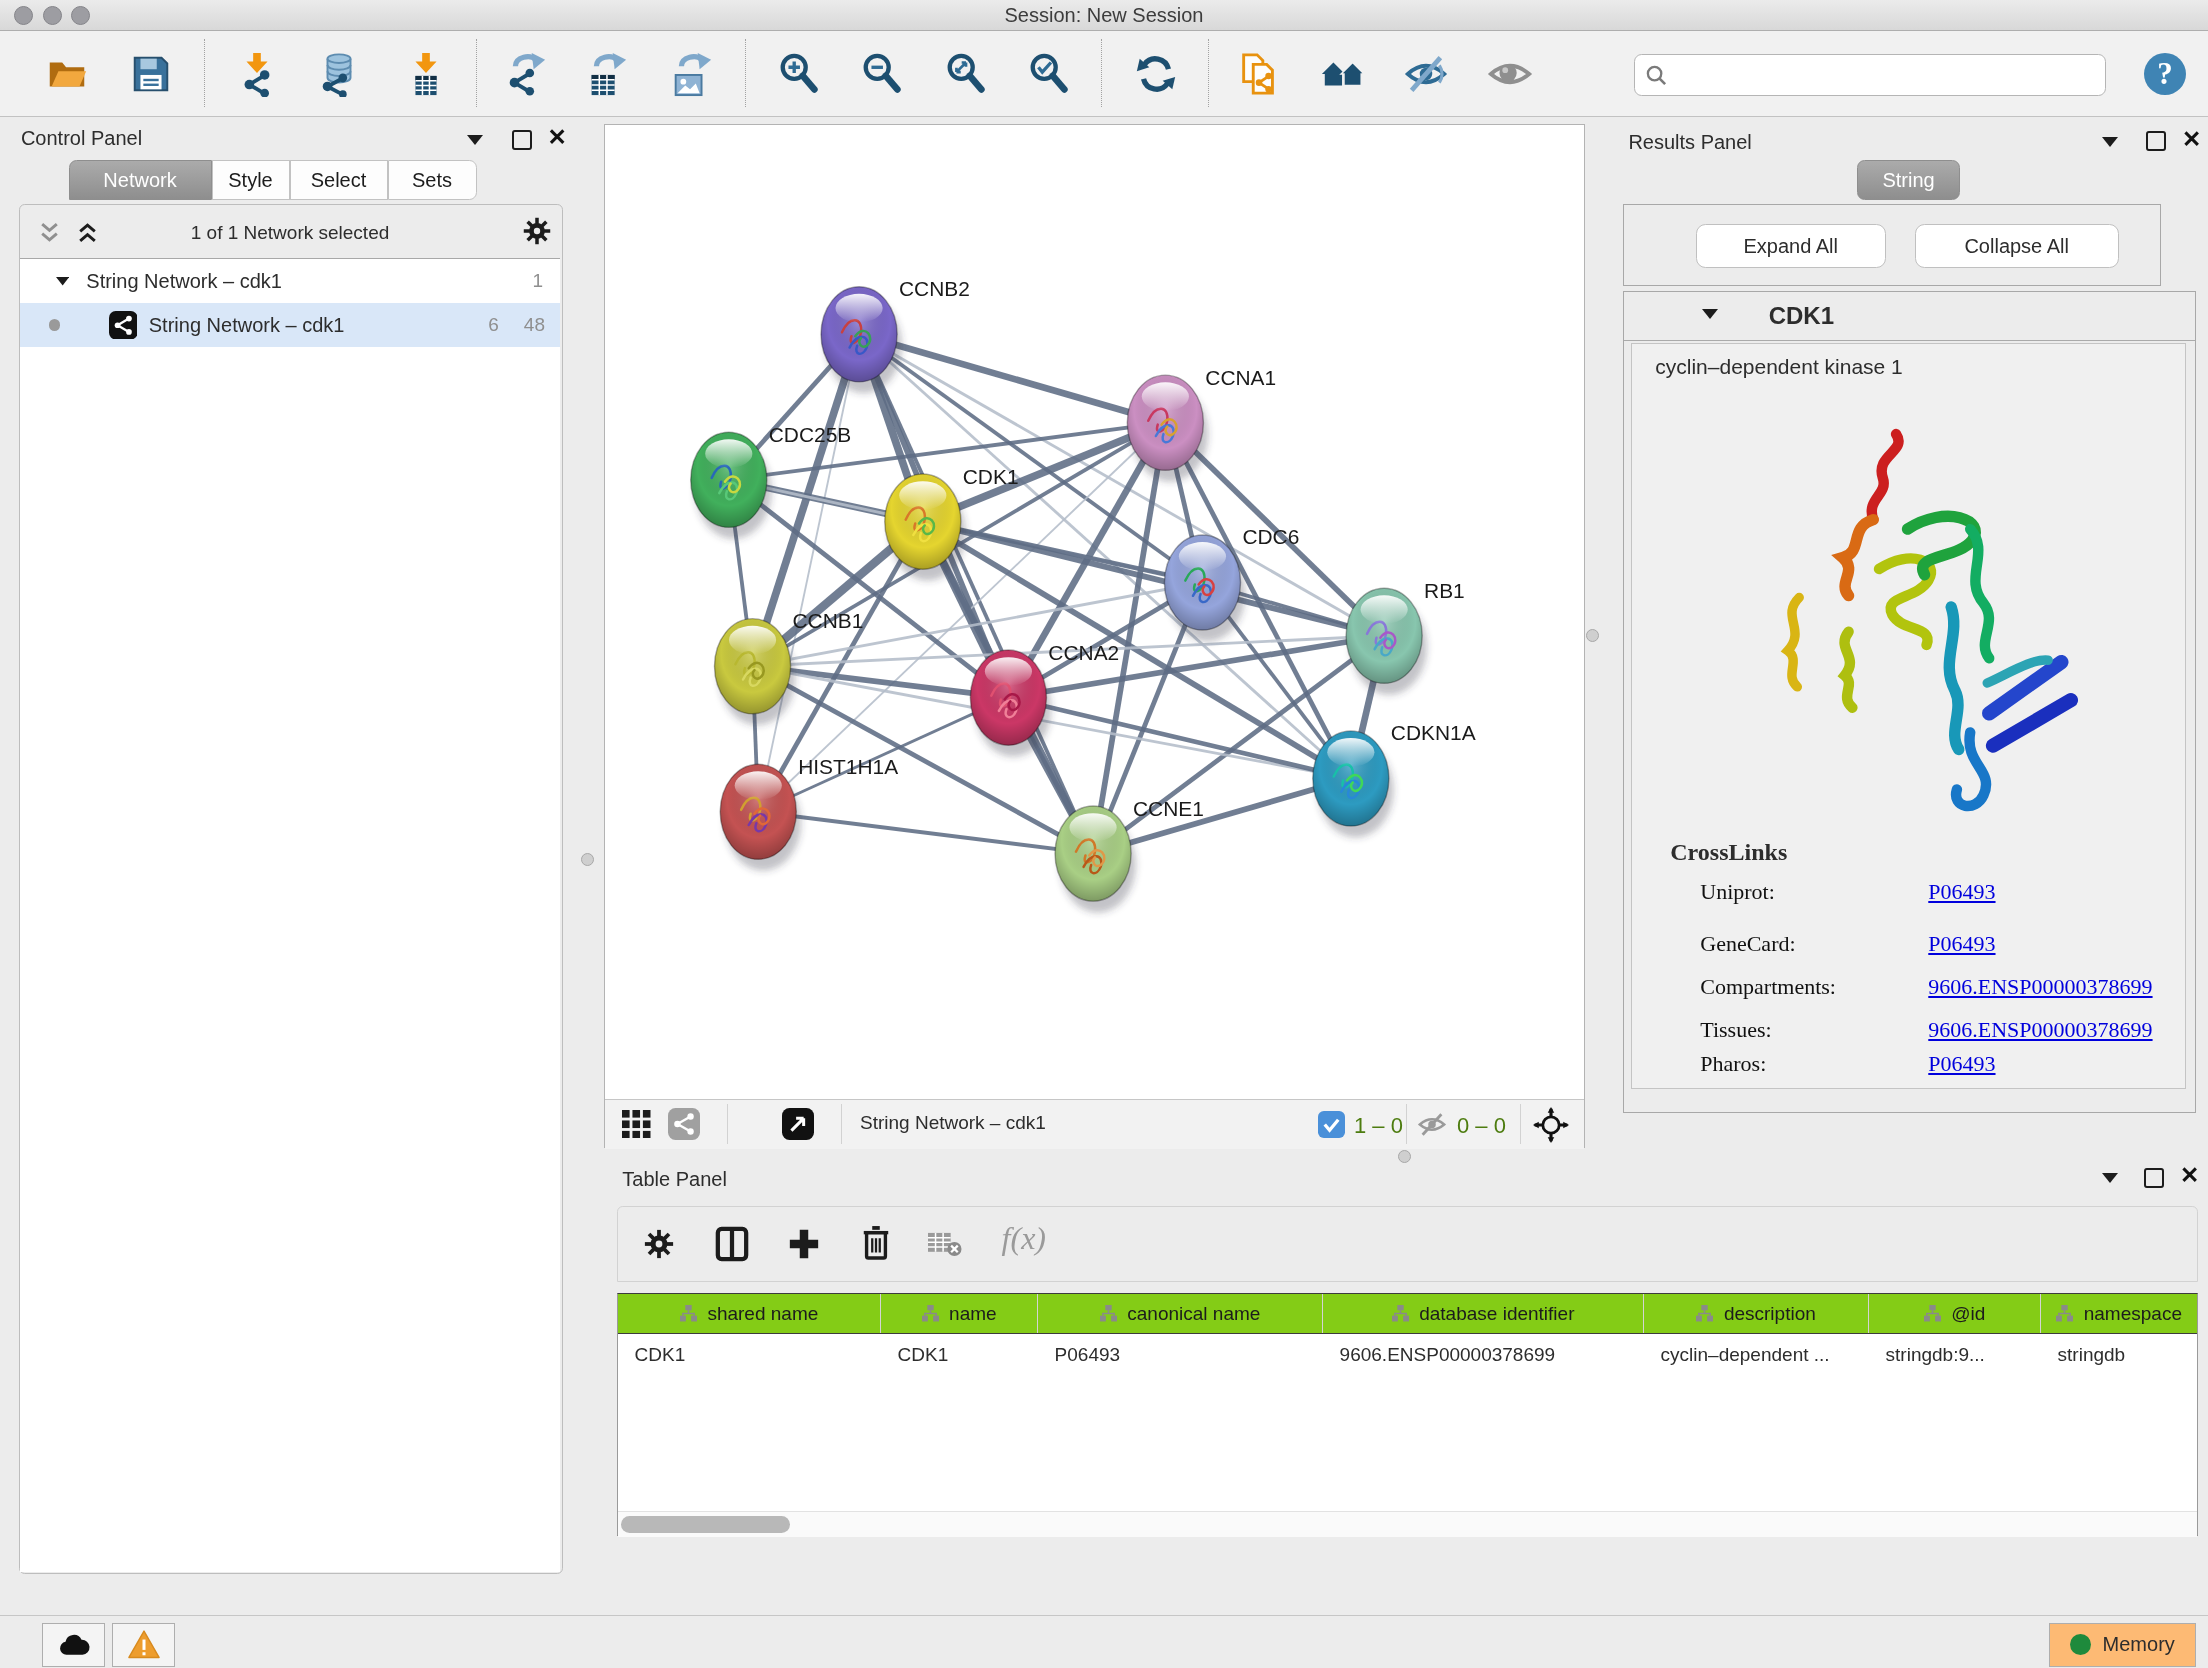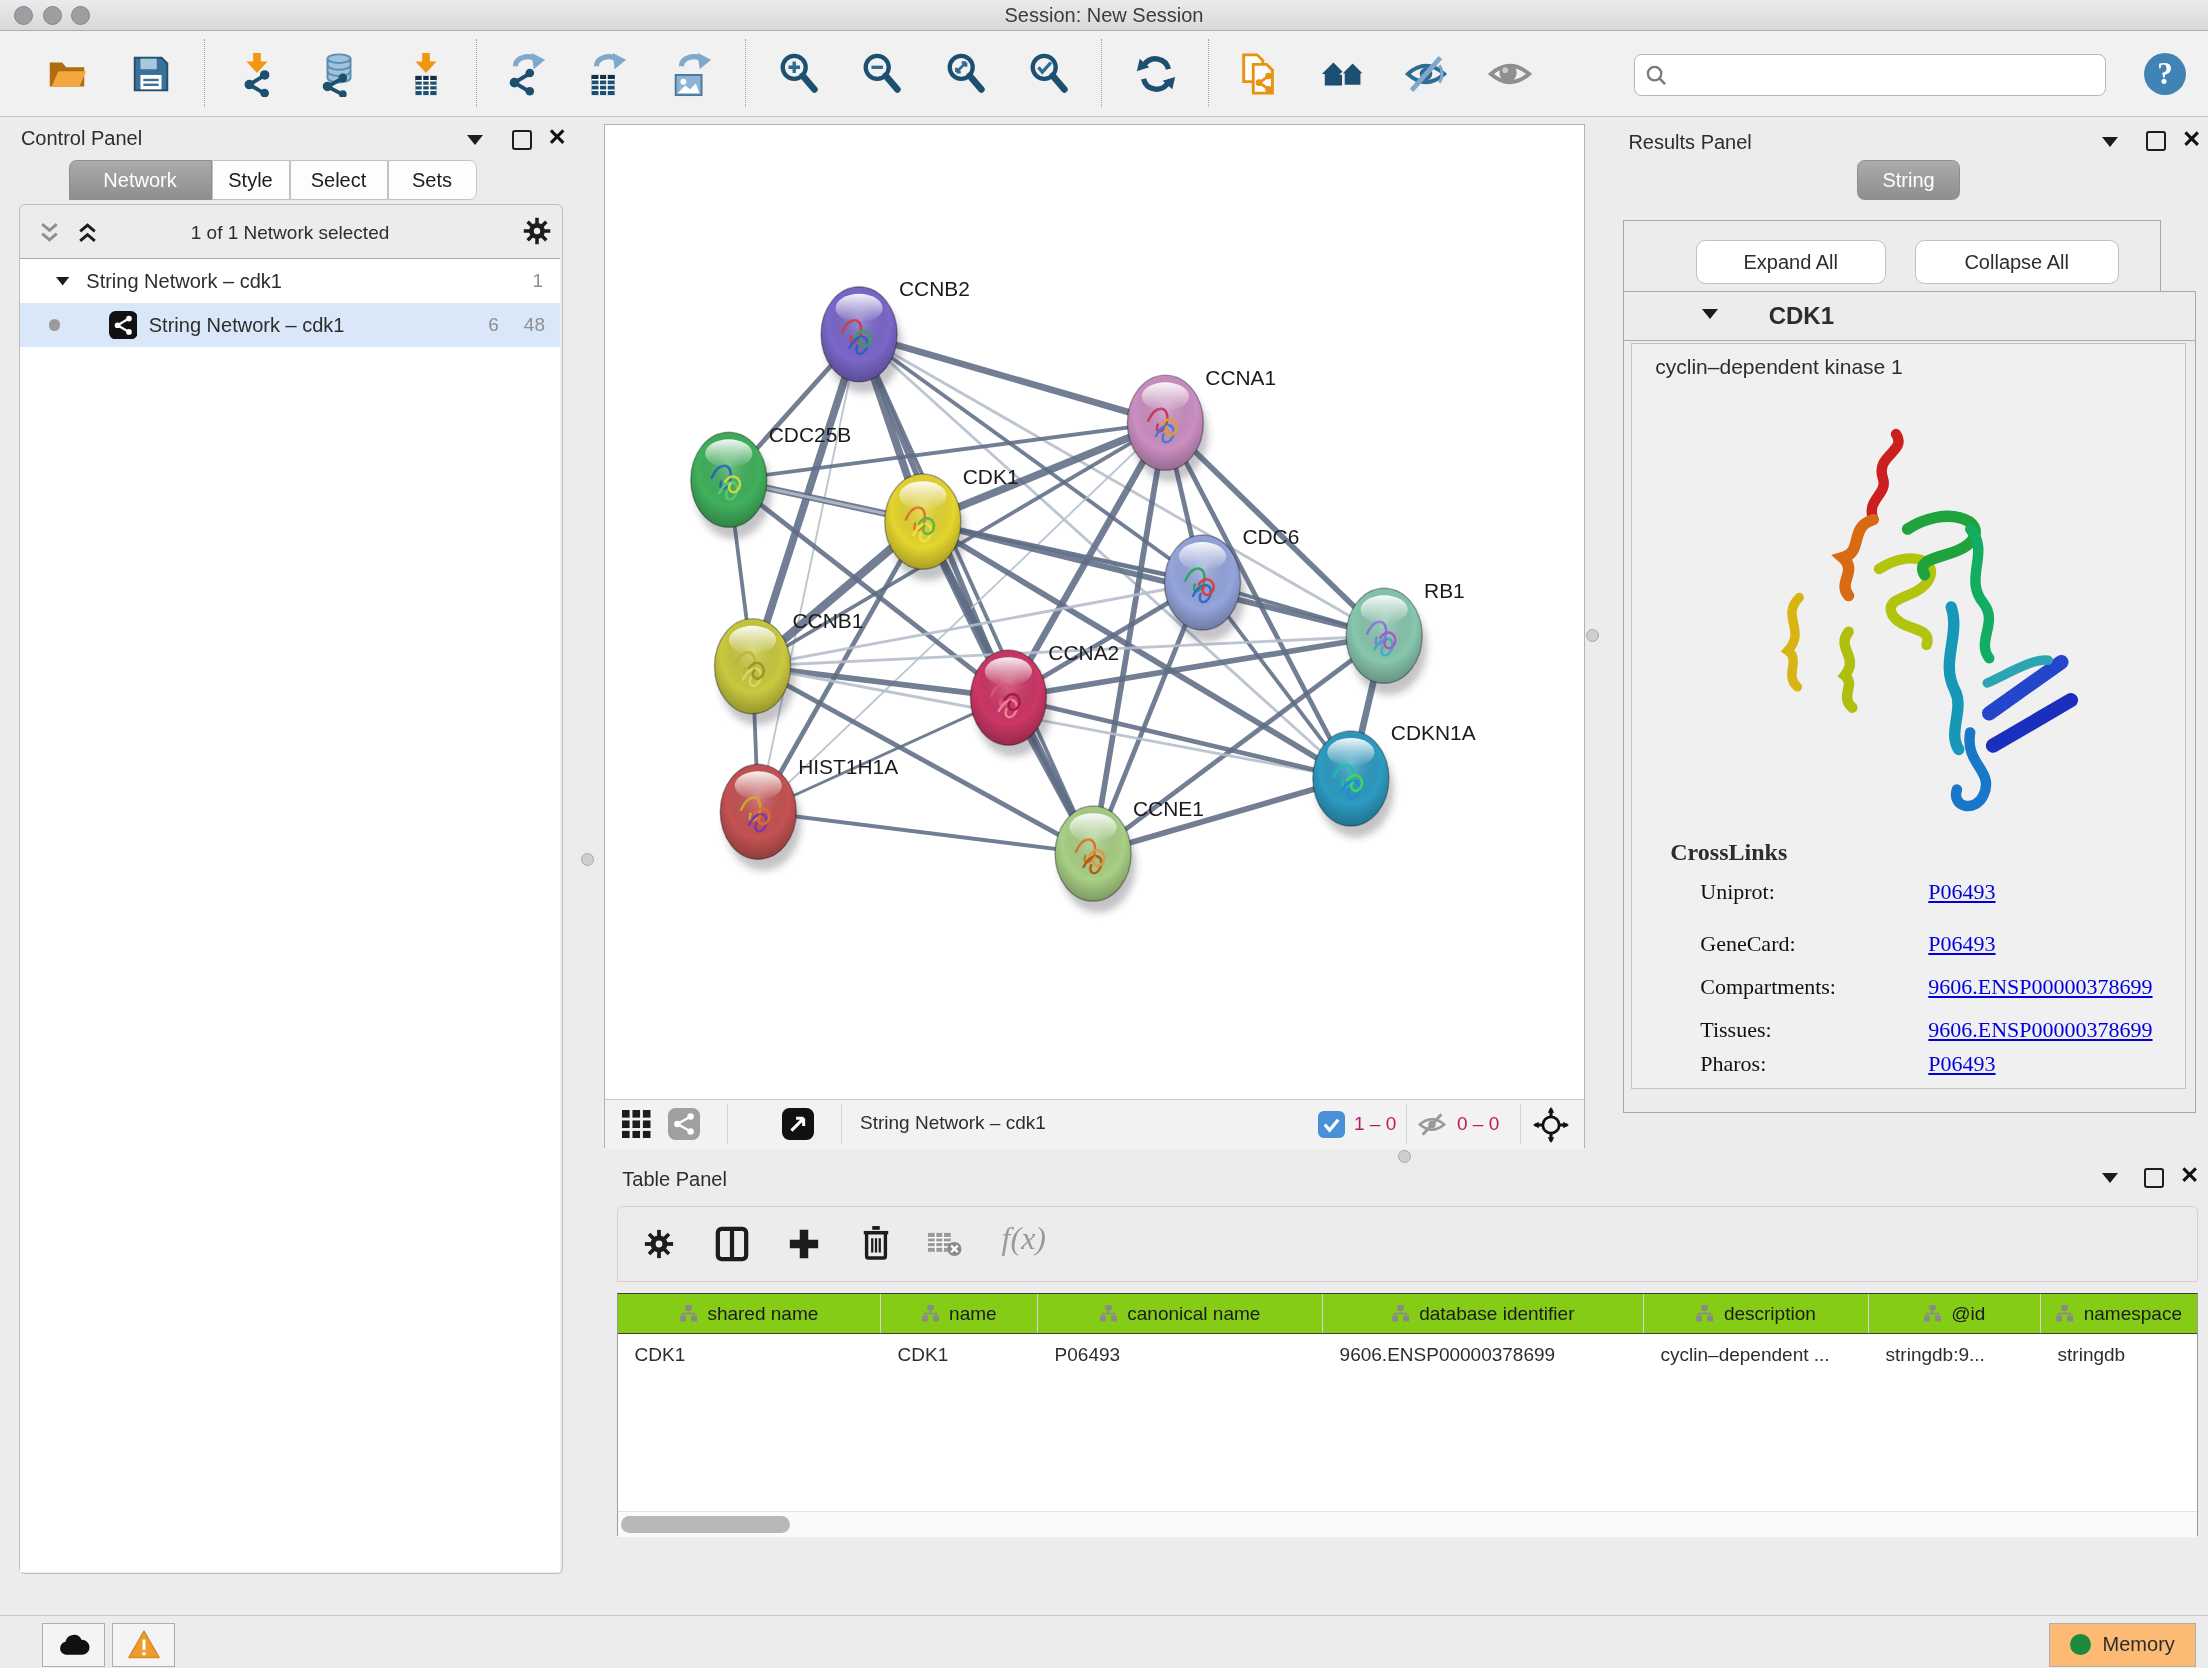--- a/index.html
+++ b/index.html
@@ -30,21 +30,21 @@
   
   #ctl-box{left:19px;top:204px;width:542px;height:1368px;border:1px solid #bdbdbd;border-radius:5.7px;background:#ececec}
   #ctl-list{left:0;top:53px;width:540px;height:1313px;background:#fff;border-top:1px solid #a8a8a8}
   .treerow{height:44px;display:flex;align-items:center;font-size:20px}
   .treerow .cnt{color:#8f8f8f;font-size:19px}
   .rowsel{background:#d9e7f8}
   
   #netpanel{left:604px;top:124px;width:981px;height:1024px;background:#fff;border:1px solid #b3b3b3;box-sizing:border-box}
   #netbar{left:0;top:974px;width:979px;height:49px;background:#f2f2f2;border-top:1px solid #c6c6c6}
   .nbsep{top:3.8px;height:40px;border-left:1px solid #d2d2d2;width:0}
-  .cntlbl{font-size:19px;color:#be185d}
+  .cntlbl{font-size:22px;color:#4d7c0f}
   
   #results{left:1617px;top:120px;width:586px;height:1489px}
   .rbox{border:1px solid #a8a8a8;background:#ececec;box-sizing:border-box}
   .wbtn{background:#fff;border:1px solid #c0c0c0;border-radius:9.5px;font-size:20px;height:42px;
         display:flex;align-items:center;justify-content:center}
   .serif{font-family:"Liberation Serif",serif}
   a.xlink{color:#0000dd;text-decoration:underline;font-family:"Liberation Serif",serif;font-size:22px}
   .xlbl{font-family:"Liberation Serif",serif;font-size:22px;color:#111}
   
   #tblwrap{left:616px;top:1294px;width:1581px;height:243px;background:#fff;border-top:1.9px solid #3c3c3c;
@@ -595,21 +595,21 @@
 <div class="splitdot abs" style="left:1398px;top:1150px"></div>
 
 <div id="results" class="abs">
   <div class="ptitle abs" style="left:11.4px;top:11.4px">Results Panel</div>
   <div class="tri-down abs" style="left:485px;top:17px"></div>
   <div class="sq-btn abs" style="left:529px;top:11.4px"></div>
   <div class="x-btn abs" style="left:565px;top:9.5px">✕</div>
 
   <div class="tab sel abs" style="left:240px;top:40px;width:103px;border-radius:7.6px">String</div>
 
-  <div class="rbox abs" style="left:5.7px;top:100px;width:538px;height:82px">
+  <div class="rbox abs" style="left:5.7px;top:84px;width:538px;height:82px">
     <div class="wbtn abs" style="left:72px;top:19px;width:188px">Expand All</div>
     <div class="wbtn abs" style="left:291px;top:19px;width:202px">Collapse All</div>
   </div>
 
   <div class="rbox abs" style="left:5.7px;top:171px;width:573px;height:822px">
     <div class="abs" style="left:0;top:0;width:100%;height:48px;border-bottom:1px solid #aaa">
       <div class="tri-down abs" style="left:78px;top:17px"></div>
       <div class="abs" style="left:145px;top:9.5px;font-size:24px;font-weight:bold">CDK1</div>
     </div>
     <div class="abs" style="left:7.6px;top:51px;width:555px;height:746px;background:#f0f0f0;border:1px solid #c4c4c4;box-sizing:border-box">

